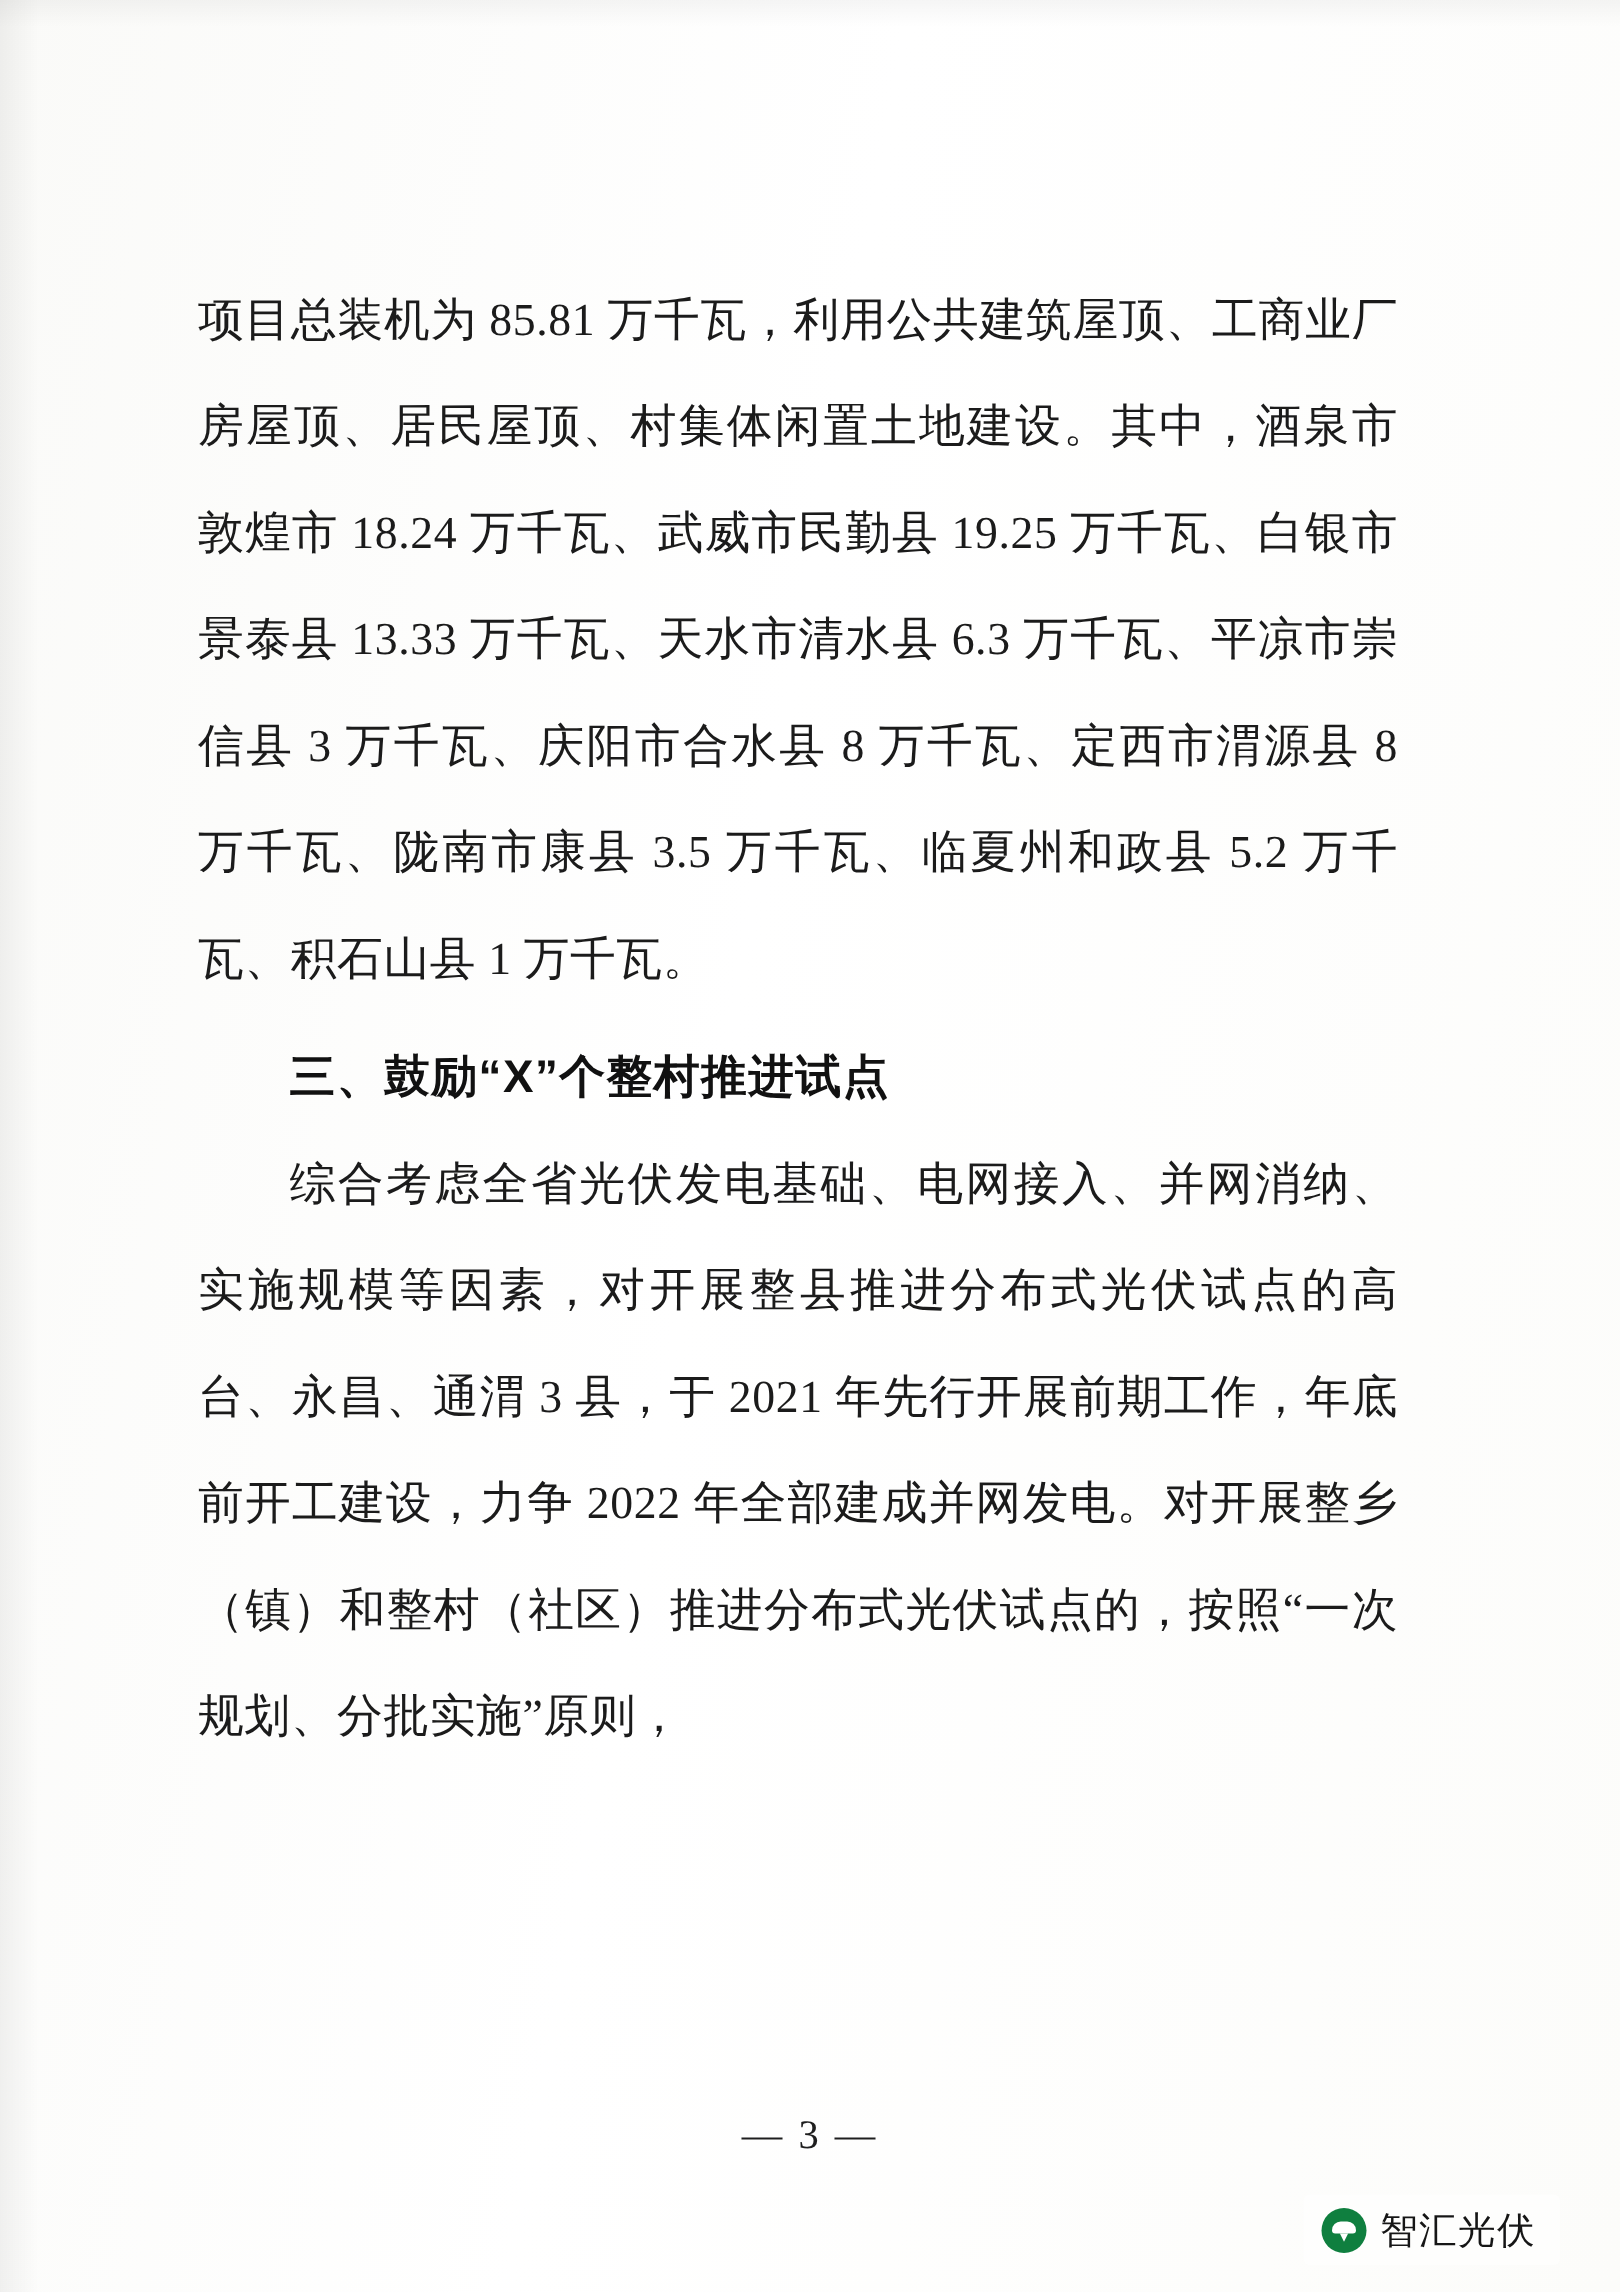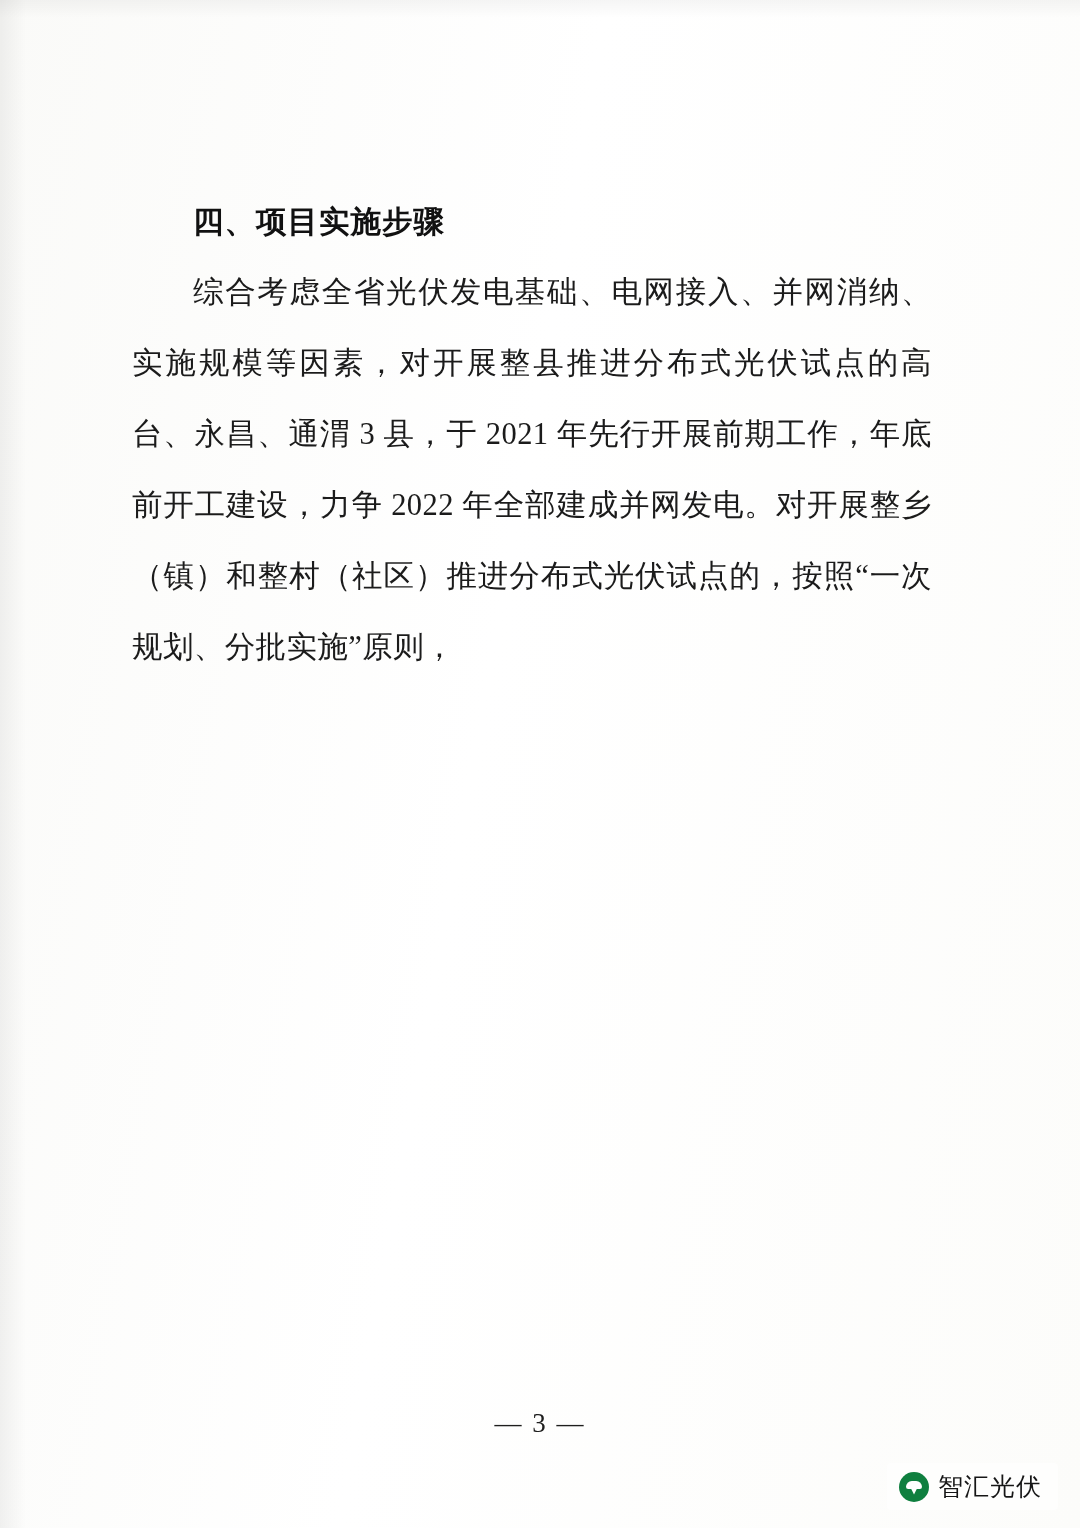--- a/index.html
+++ b/index.html
@@ -63,21 +63,21 @@
     top: 1408px;
     width: 1080px;
     text-align: center;
     font-size: 27px;
     color: #1e1e1e;
     letter-spacing: 2px;
     font-family: "Liberation Serif", serif;
   }
   .watermark {
     position: absolute;
-    right: 22px;
+    right: 40px;
     bottom: 18px;
     display: flex;
     align-items: center;
     gap: 9px;
     padding: 7px 16px 7px 12px;
     background: rgba(255,255,255,0.55);
     border-radius: 4px;
   }
   .wm-logo {
     width: 30px;
@@ -135,24 +135,25 @@
 </style>
 </head>
 <body>
 
 <div class="page">
   <div class="scan-tint"></div>
   <div class="edge-shadow-left"></div>
   <div class="edge-shadow-top"></div>
 
   <div class="content">
+    <p class="body-par">项目总装机为 85.81 万千瓦，利用公共建筑屋顶、工商业厂房屋顶、居民屋顶、村集体闲置土地建设。其中，酒泉市敦煌市 18.24 万千瓦、武威市民勤县 19.25 万千瓦、白银市景泰县 13.33 万千瓦、天水市清水县 6.3 万千瓦、平凉市崇信县 3 万千瓦、庆阳市合水县 8 万千瓦、定西市渭源县 8 万千瓦、陇南市康县 3.5 万千瓦、临夏州和政县 5.2 万千瓦、积石山县 1 万千瓦。</p>
+
+    <h2 class="heading">三、鼓励“X”个整村推进试点</h2>
 
 
-
-    <h2 class="heading">四、项目实施步骤</h2>
 
     <p class="body-par indent">综合考虑全省光伏发电基础、电网接入、并网消纳、实施规模等因素，对开展整县推进分布式光伏试点的高台、永昌、通渭 3 县，于 2021 年先行开展前期工作，年底前开工建设，力争 2022 年全部建成并网发电。对开展整乡（镇）和整村（社区）推进分布式光伏试点的，按照“一次规划、分批实施”原则，</p>
   </div>
 
   <div class="footer">— 3 —</div>
 
   <div class="watermark">
     <span class="wm-logo"></span>
     <span class="wm-text">智汇光伏</span>
   </div>

